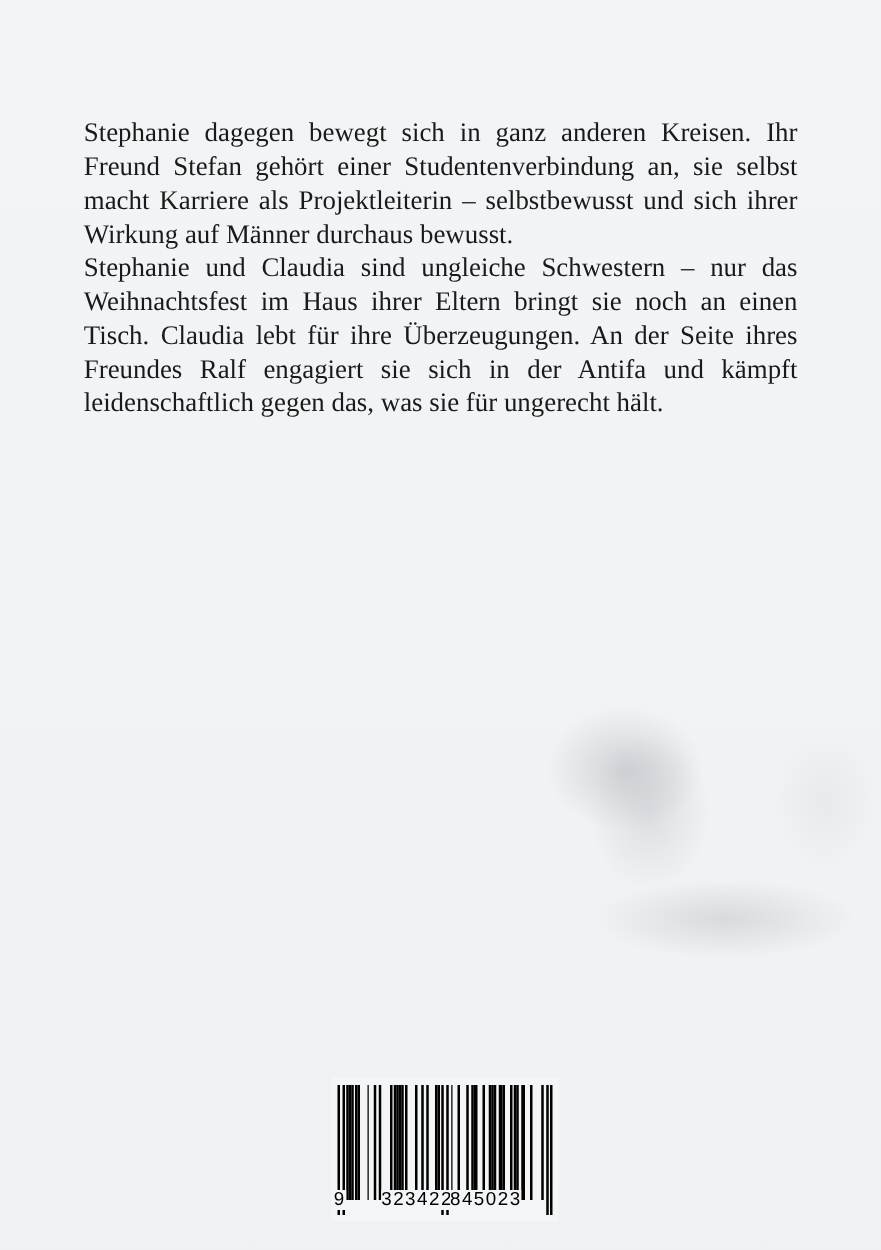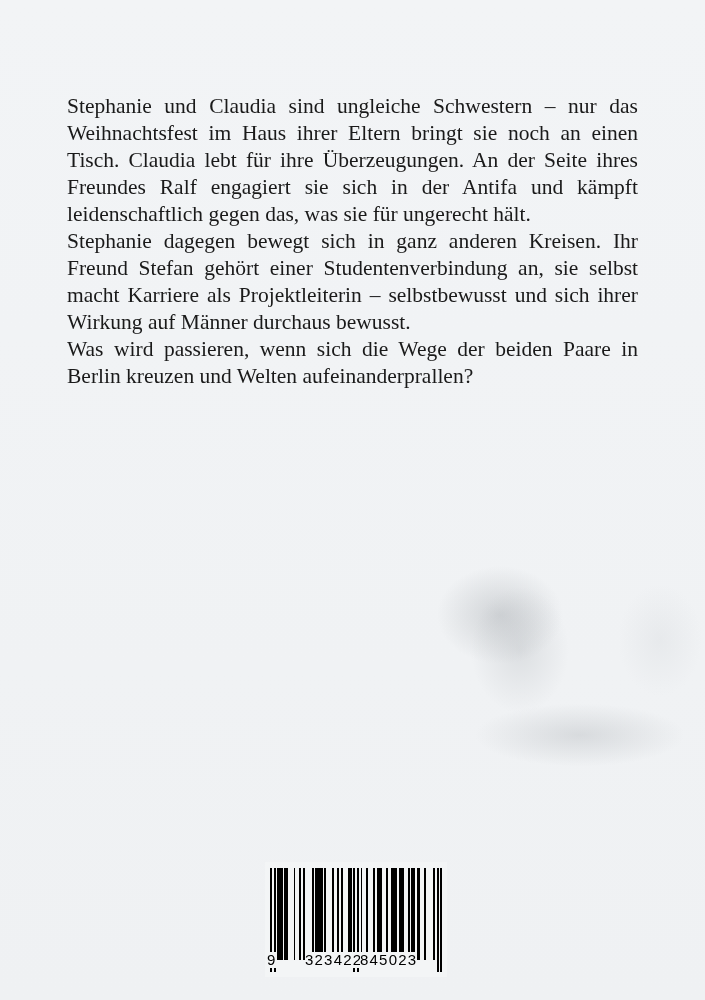--- a/index.html
+++ b/index.html
@@ -34,23 +34,22 @@
     position: absolute; top: 90px; font-family: "Liberation Sans", "DejaVu Sans", sans-serif;
     font-size: 15px; color: #000; letter-spacing: 1.2px; background: #f3f5f6; line-height: 16px;
   }
 </style>
 </head>
 <body>
 
 <div class="bg"></div>
 
 <div class="text-block">
+  <p class="last">Stephanie dagegen bewegt sich in ganz anderen Kreisen. Ihr Freund Stefan gehört einer Studentenverbindung an, sie selbst macht Karriere als Projektleiterin – selbstbewusst und sich ihrer Wirkung auf Männer durchaus bewusst.</p>
   <p class="last">Stephanie und Claudia sind ungleiche Schwestern – nur das Weihnachtsfest im Haus ihrer Eltern bringt sie noch an einen Tisch. Claudia lebt für ihre Überzeugungen. An der Seite ihres Freundes Ralf engagiert sie sich in der Antifa und kämpft leidenschaftlich gegen das, was sie für ungerecht hält.</p>
-  <p class="last">Stephanie dagegen bewegt sich in ganz anderen Kreisen. Ihr Freund Stefan gehört einer Studentenverbindung an, sie selbst macht Karriere als Projektleiterin – selbstbewusst und sich ihrer Wirkung auf Männer durchaus bewusst.</p>
-  <p class="last">Was wird passieren, wenn sich die Wege der beiden Paare in Berlin kreuzen und Welten aufeinanderprallen?</p>
   <div class="gap"></div>
 </div>
 
 <div class="barcode">
   <div class="bars" id="bars">
       <div class="bar" style="left: 0px; width: 1.96053px; height: 104px;"></div>
       <div class="bar" style="left: 3.62105px; width: 1.96053px; height: 104px;"></div>
       <div class="bar" style="left: 7.24211px; width: 1.96053px; height: 92px;"></div>
       <div class="bar" style="left: 9.05263px; width: 1.96053px; height: 92px;"></div>
       <div class="bar" style="left: 10.8632px; width: 1.96053px; height: 92px;"></div>

